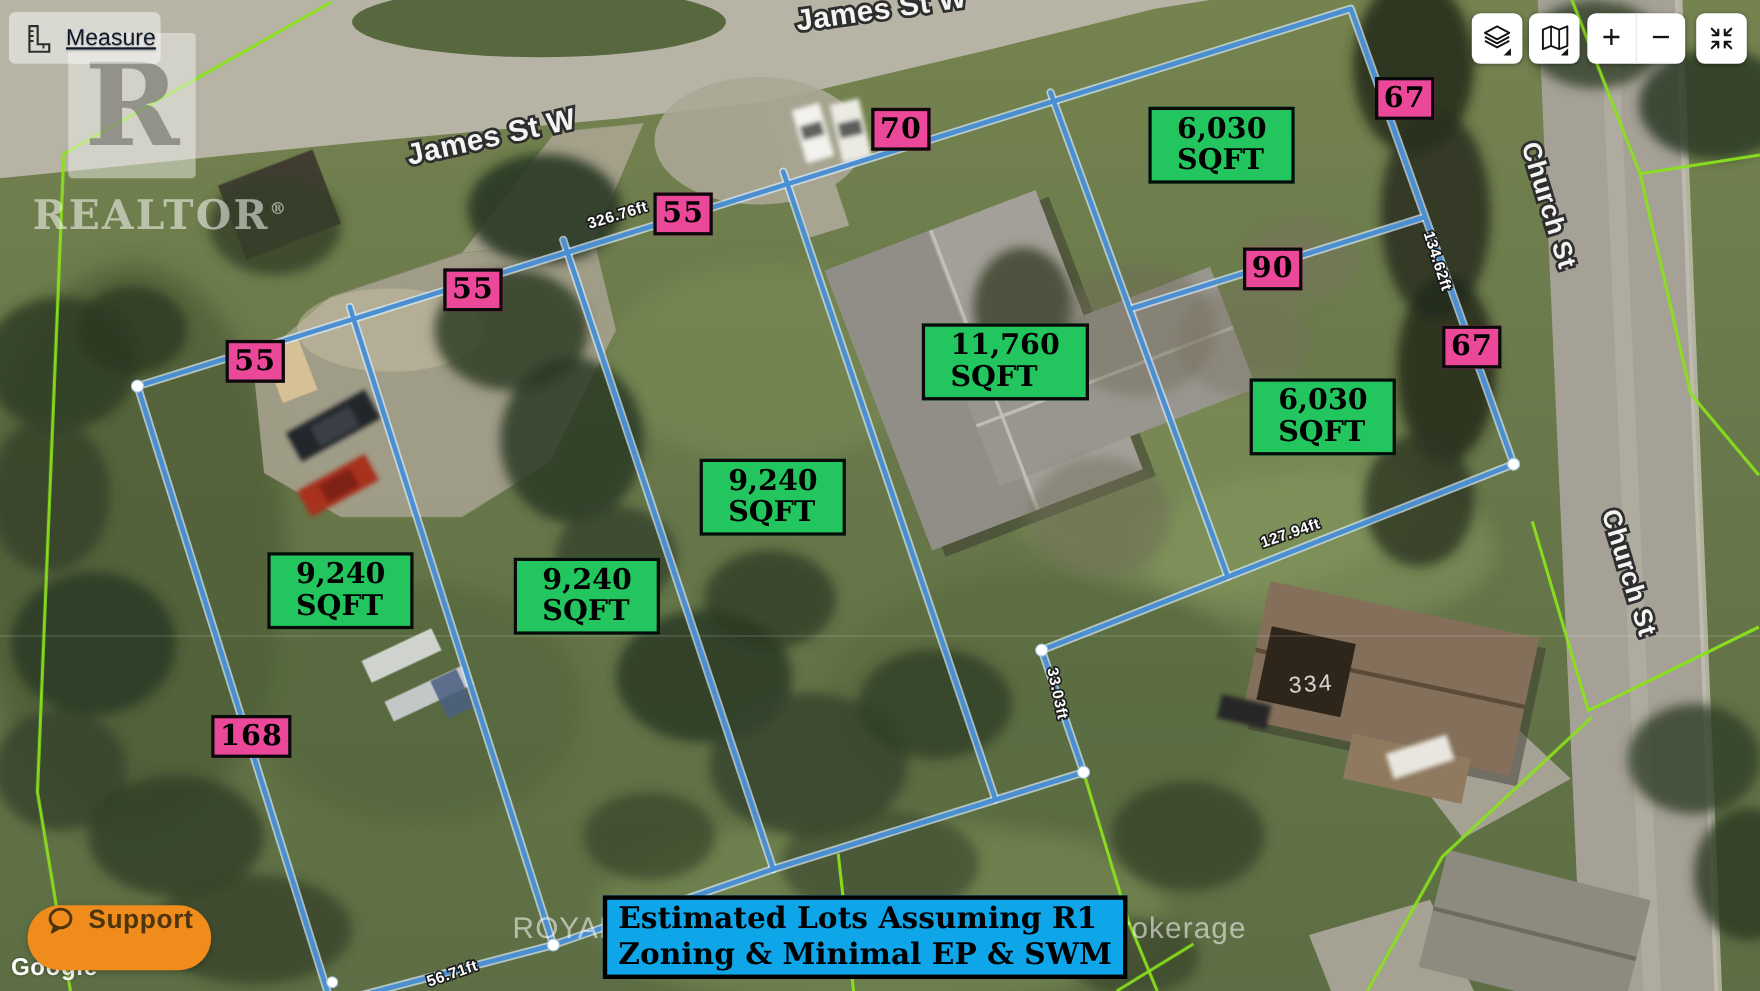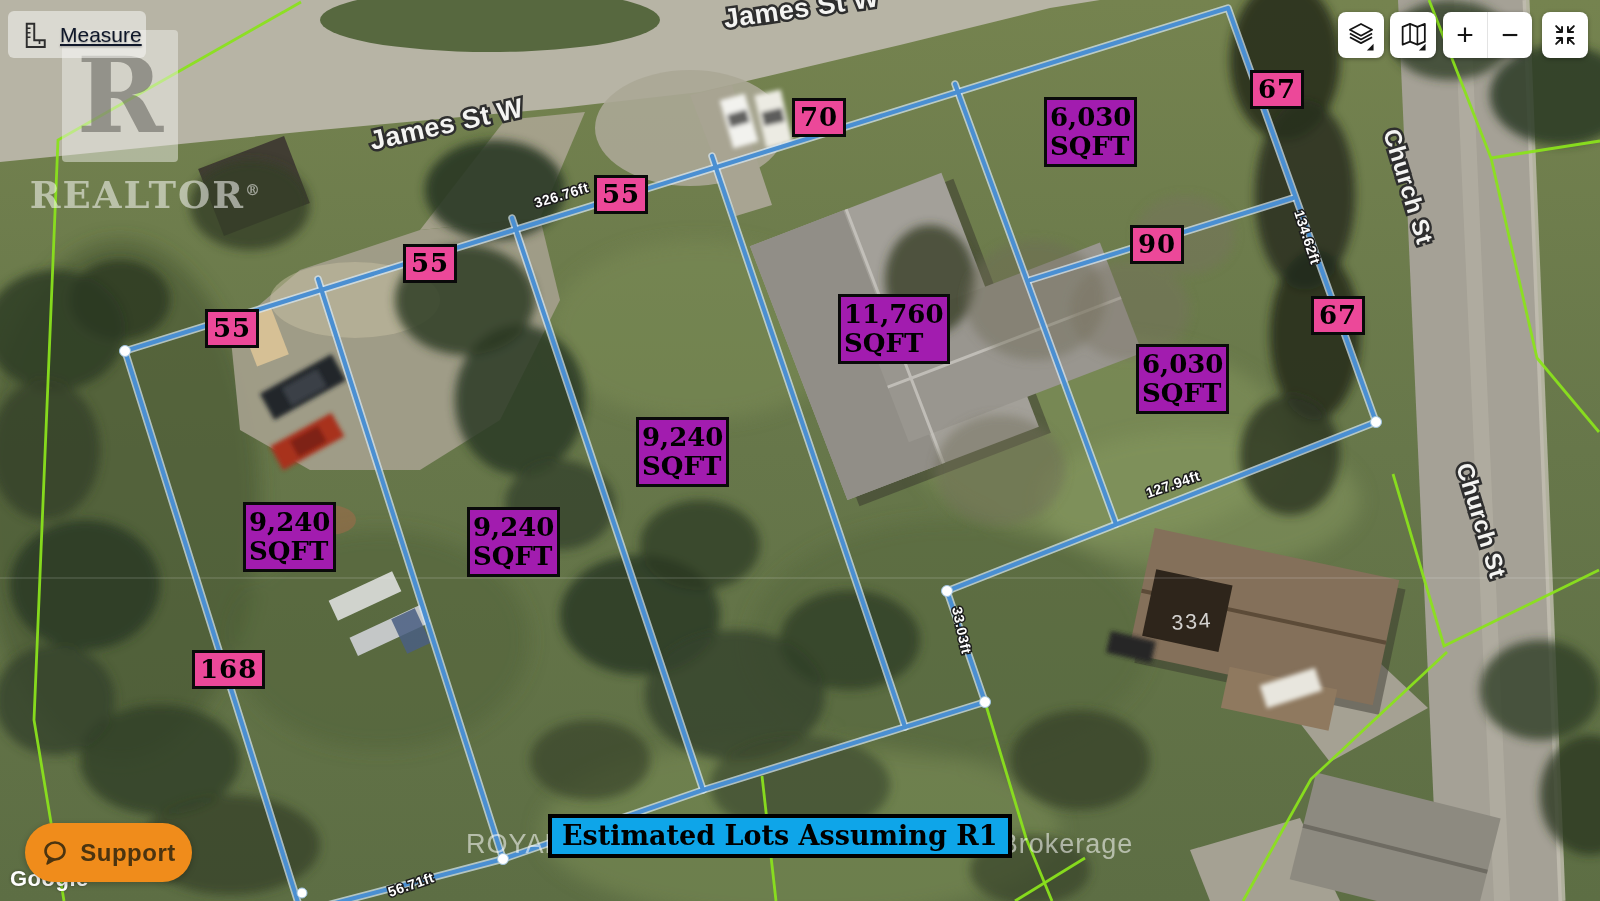--- a/index.html
+++ b/index.html
@@ -3,22 +3,22 @@
 <meta charset="utf-8">
 <style>
   html,body{margin:0;padding:0;width:1600px;height:901px;overflow:hidden;background:#68774c;
     font-family:"Liberation Sans",sans-serif;}
   .stage{position:relative;width:1600px;height:901px;overflow:hidden;}
   .stage svg.map{position:absolute;left:0;top:0;z-index:0;}
 
   
   .dim{position:absolute;z-index:3;background:#ec4899;border:3px solid #0a0a0a;color:#000;
     font:700 26px/33px "DejaVu Serif",serif;padding:0 5px;letter-spacing:1px;white-space:nowrap;}
-  .sqft{position:absolute;z-index:3;background:#a21caf;border:3px solid #0a0a0a;color:#000;
-    font:700 26px/29px "DejaVu Serif",serif;padding:3px 3px;white-space:nowrap;}
+  .sqft{position:absolute;z-index:3;background:#22c55e;border:3px solid #0a0a0a;color:#000;
+    font:700 26px/29px "DejaVu Serif",serif;padding:3px 23px;white-space:nowrap;}
   .sqft span{display:block;}
   .note{position:absolute;left:548px;top:814px;z-index:3;background:#0ea5e9;border:4px solid #000;
     color:#000;font:700 27px/32px "DejaVu Serif",serif;padding:2px 10px;white-space:nowrap;}
 
   
   .realtor{position:absolute;left:62px;top:30px;z-index:2;}
   .realtor .box{width:116px;height:132px;background:rgba(242,242,238,.48);border-radius:4px;
     display:flex;align-items:center;justify-content:center;}
   .realtor .box .r{font:700 104px/104px "DejaVu Serif",serif;color:rgba(95,95,88,.55);}
   .realtor .txt{position:absolute;left:-60px;top:143px;width:260px;
@@ -35,21 +35,21 @@
     text-shadow:0 1px 2px rgba(0,0,0,.35);text-decoration:underline;}
   .mapbtn{position:absolute;top:12px;z-index:5;height:46px;background:#fff;border-radius:8px;
     box-shadow:0 1px 4px rgba(0,0,0,.35);display:flex;align-items:center;justify-content:center;
     cursor:pointer;}
   .zoompill{position:absolute;top:12px;left:1443px;z-index:5;height:46px;width:89px;background:#fff;
     border-radius:8px;box-shadow:0 1px 4px rgba(0,0,0,.35);display:flex;}
   .zoompill .half{width:44px;display:flex;align-items:center;justify-content:center;cursor:pointer;
     font:400 30px/30px "Liberation Sans",sans-serif;color:#141414;}
   .zoompill .half+.half{border-left:1px solid #e3e3e3;}
   .support{position:absolute;left:25px;top:823px;z-index:5;width:167px;height:59px;border-radius:30px;
-    background:#f08c1b;display:flex;align-items:center;justify-content:center;gap:11px;cursor:pointer;
+    background:#f08c1b;display:flex;justify-content:center;gap:11px;cursor:pointer;
     box-shadow:0 2px 6px rgba(0,0,0,.25);}
   .support .lbl{font:700 24px "Liberation Sans",sans-serif;color:#4b3410;letter-spacing:.5px;}
   .google{position:absolute;left:10px;top:866px;z-index:4;font:700 22px "Liberation Sans",sans-serif;
     color:#fff;letter-spacing:.5px;text-shadow:0 0 3px rgba(0,0,0,.4);}
   .attrib{position:absolute;right:0;bottom:0;z-index:6;height:23px;display:flex;align-items:center;
     background:rgba(245,245,245,.82);font:400 13px "Liberation Sans",sans-serif;color:#222;}
   .attrib .seg{padding:0 10px;white-space:nowrap;}
   .attrib .div{width:1px;height:100%;background:#9a9a9a;}
 
   
@@ -290,20 +290,21 @@
   <span>6,030</span>
   <span>SQFT</span>
 </div>
 <div class="sqft" style="left:1136px;top:344px">
   <span>6,030</span>
   <span>SQFT</span>
 </div>
 
 <div class="note">
   <div>Estimated Lots Assuming R1</div>
+  <div>Zoning &amp; Minimal EP &amp; SWM</div>
 </div>
 
 <div class="measure">
   <svg width="30" height="30" viewBox="0 0 40 40">
     <path d="M9 5 h10 v22 h14 v9 H9 Z" fill="none" stroke="#2e2e2e" stroke-width="2.6"></path>
     <path d="M9 11 h5 M9 17 h5 M9 23 h5 M26 28 v4" stroke="#2e2e2e" stroke-width="2.2" fill="none"></path>
   </svg>
   <span class="lbl">Measure</span>
 </div>
 

